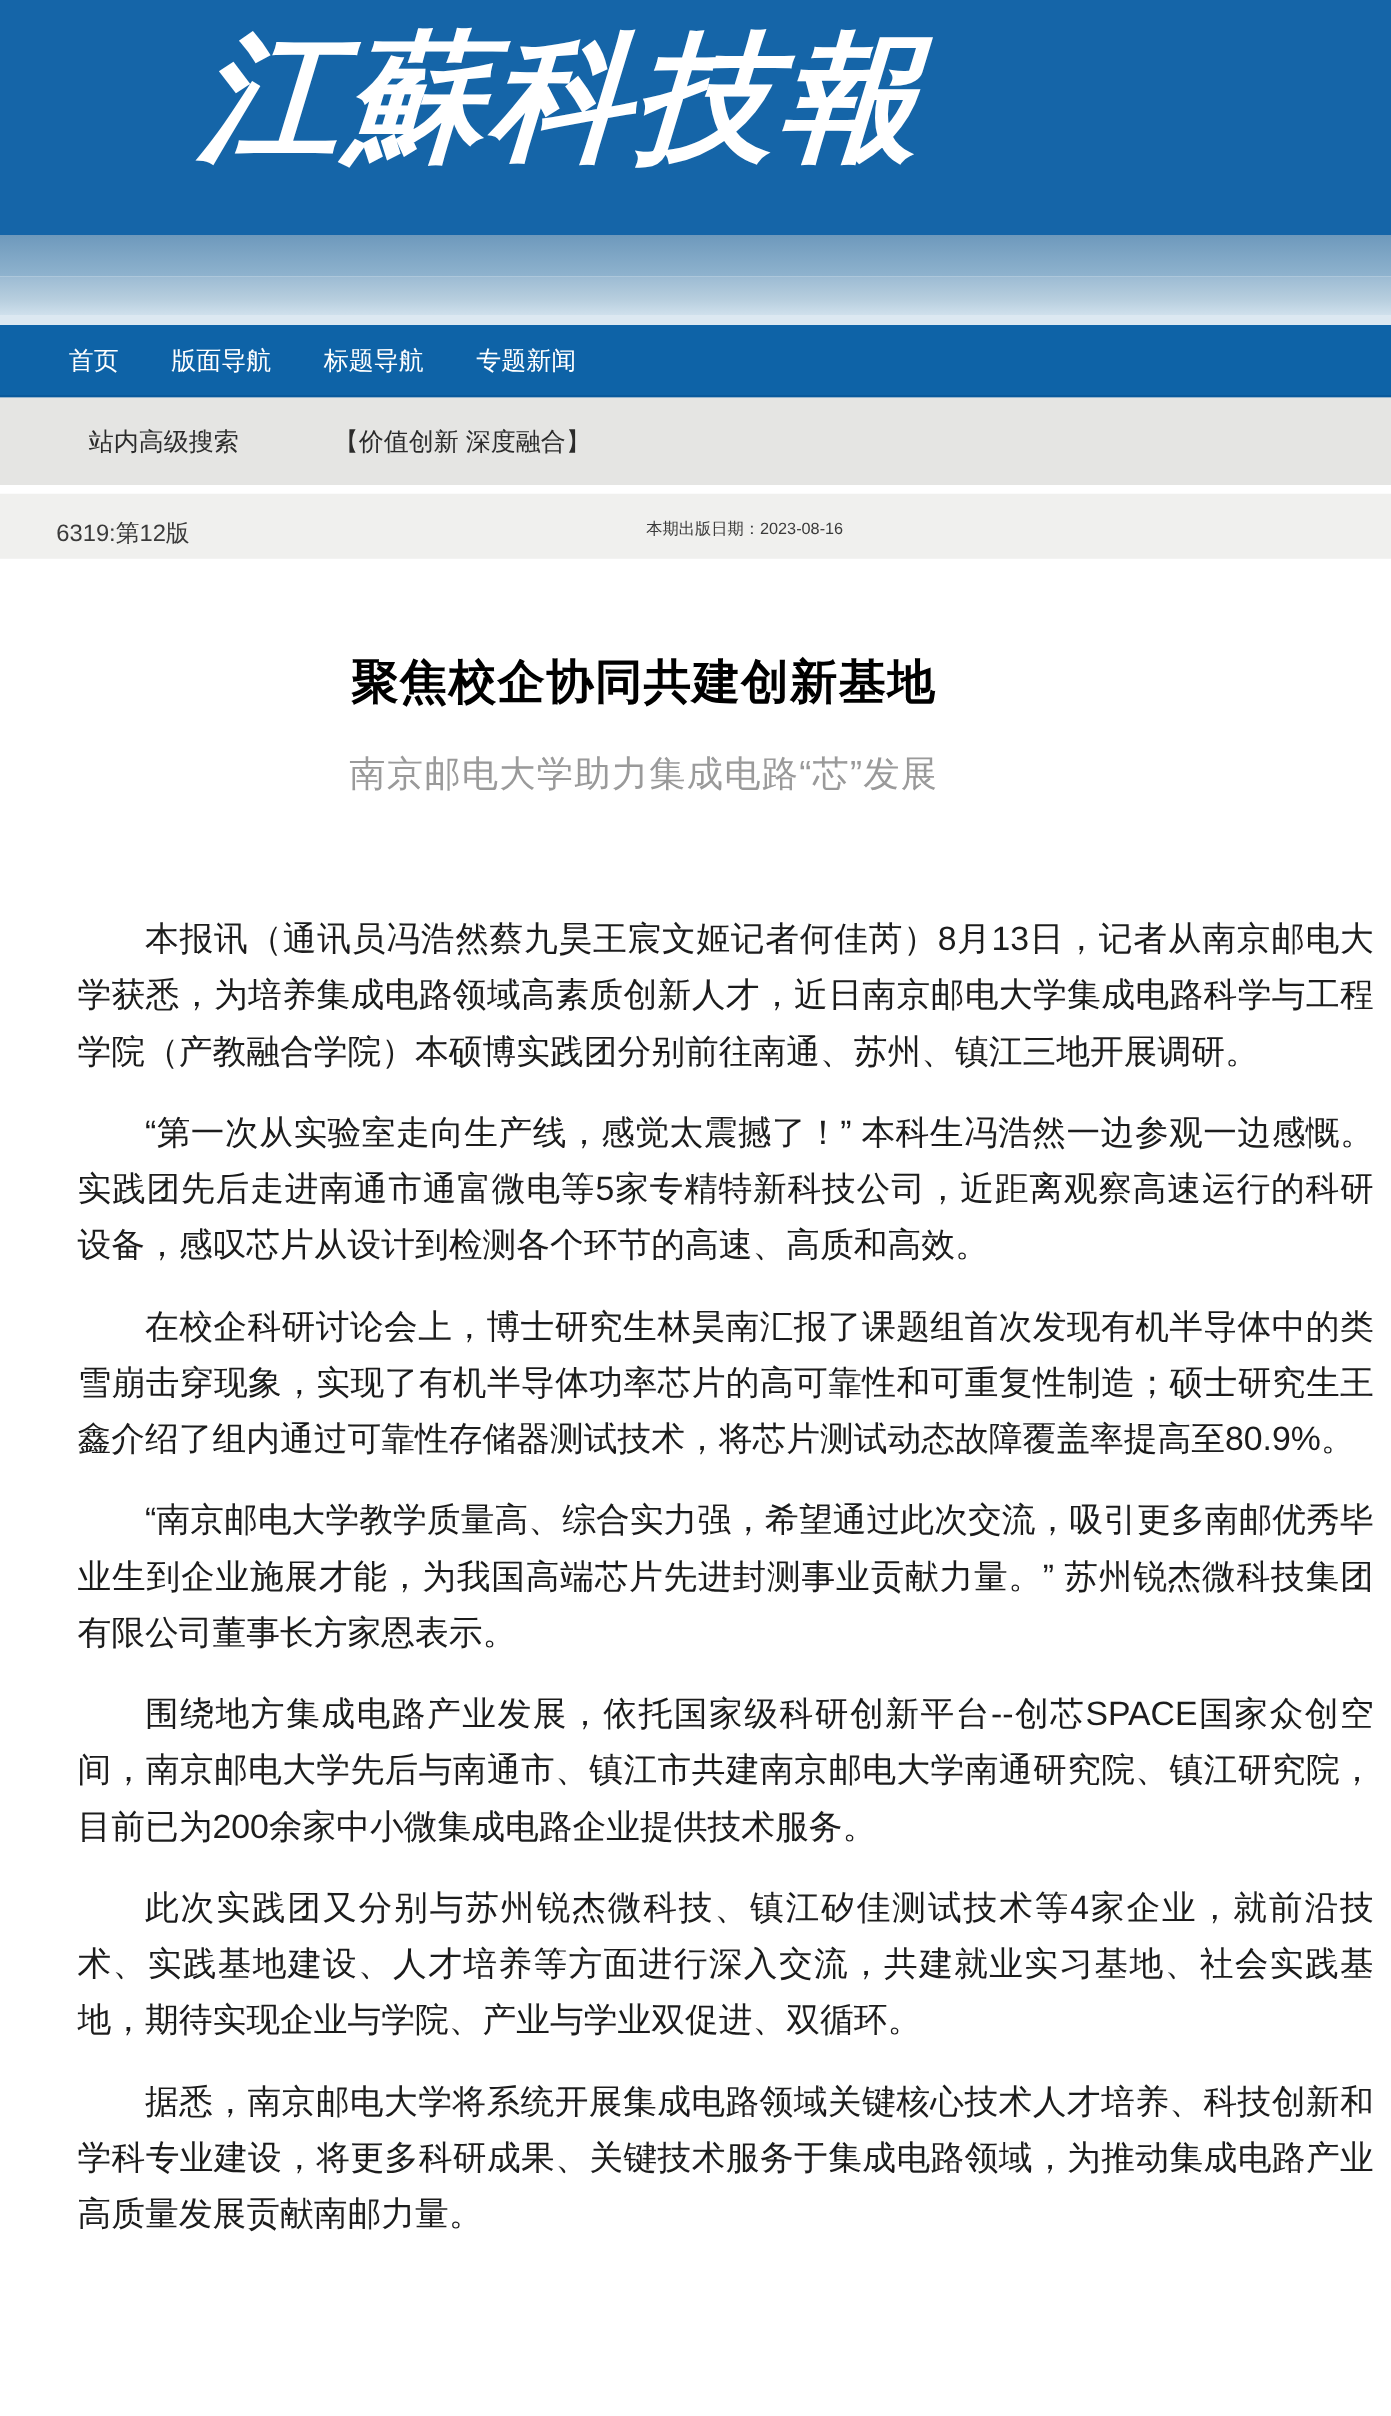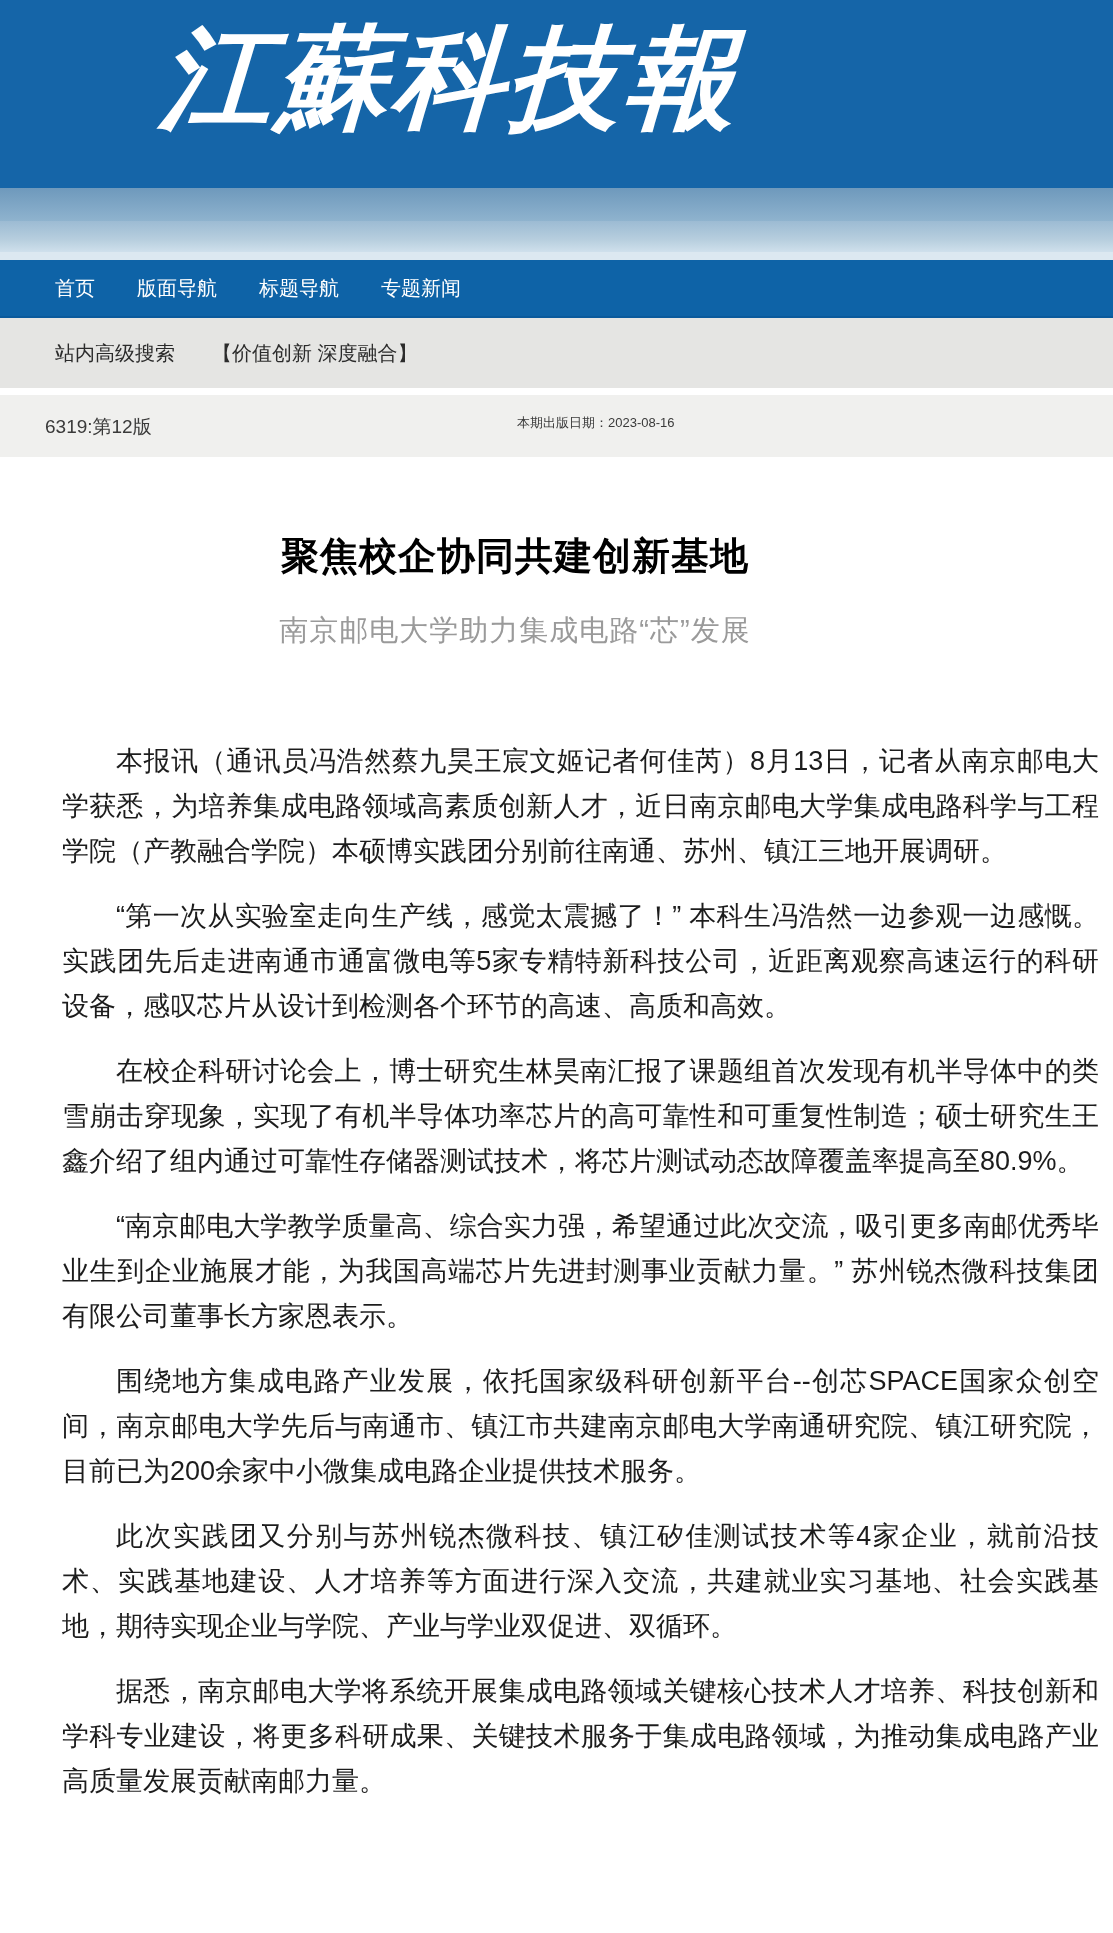--- a/index.html
+++ b/index.html
@@ -52,38 +52,38 @@
     text-decoration:none;
     white-space:nowrap;
   }
 
   
   .subnav {
     height:70px;
     background:#e5e5e3;
     display:flex;
     align-items:center;
-    padding-left:55px;
+    padding-left:71px;
   }
   .subnav .search {
     font-size:20px;
     color:#2b2b2b;
     text-decoration:none;
   }
   .subnav .slogan {
     font-size:20px;
     color:#2b2b2b;
-    margin-left:37px;
+    margin-left:76px;
   }
 
   .whitegap { height:7px; background:#ffffff; }
 
   
   .issuebar {
-    height:62px;
+    height:52px;
     background:#f0f0ee;
     position:relative;
   }
   .issuebar .issue {
     position:absolute;
     left:45px;
     top:19px;
     font-size:19px;
     color:#3a3a3a;
   }

